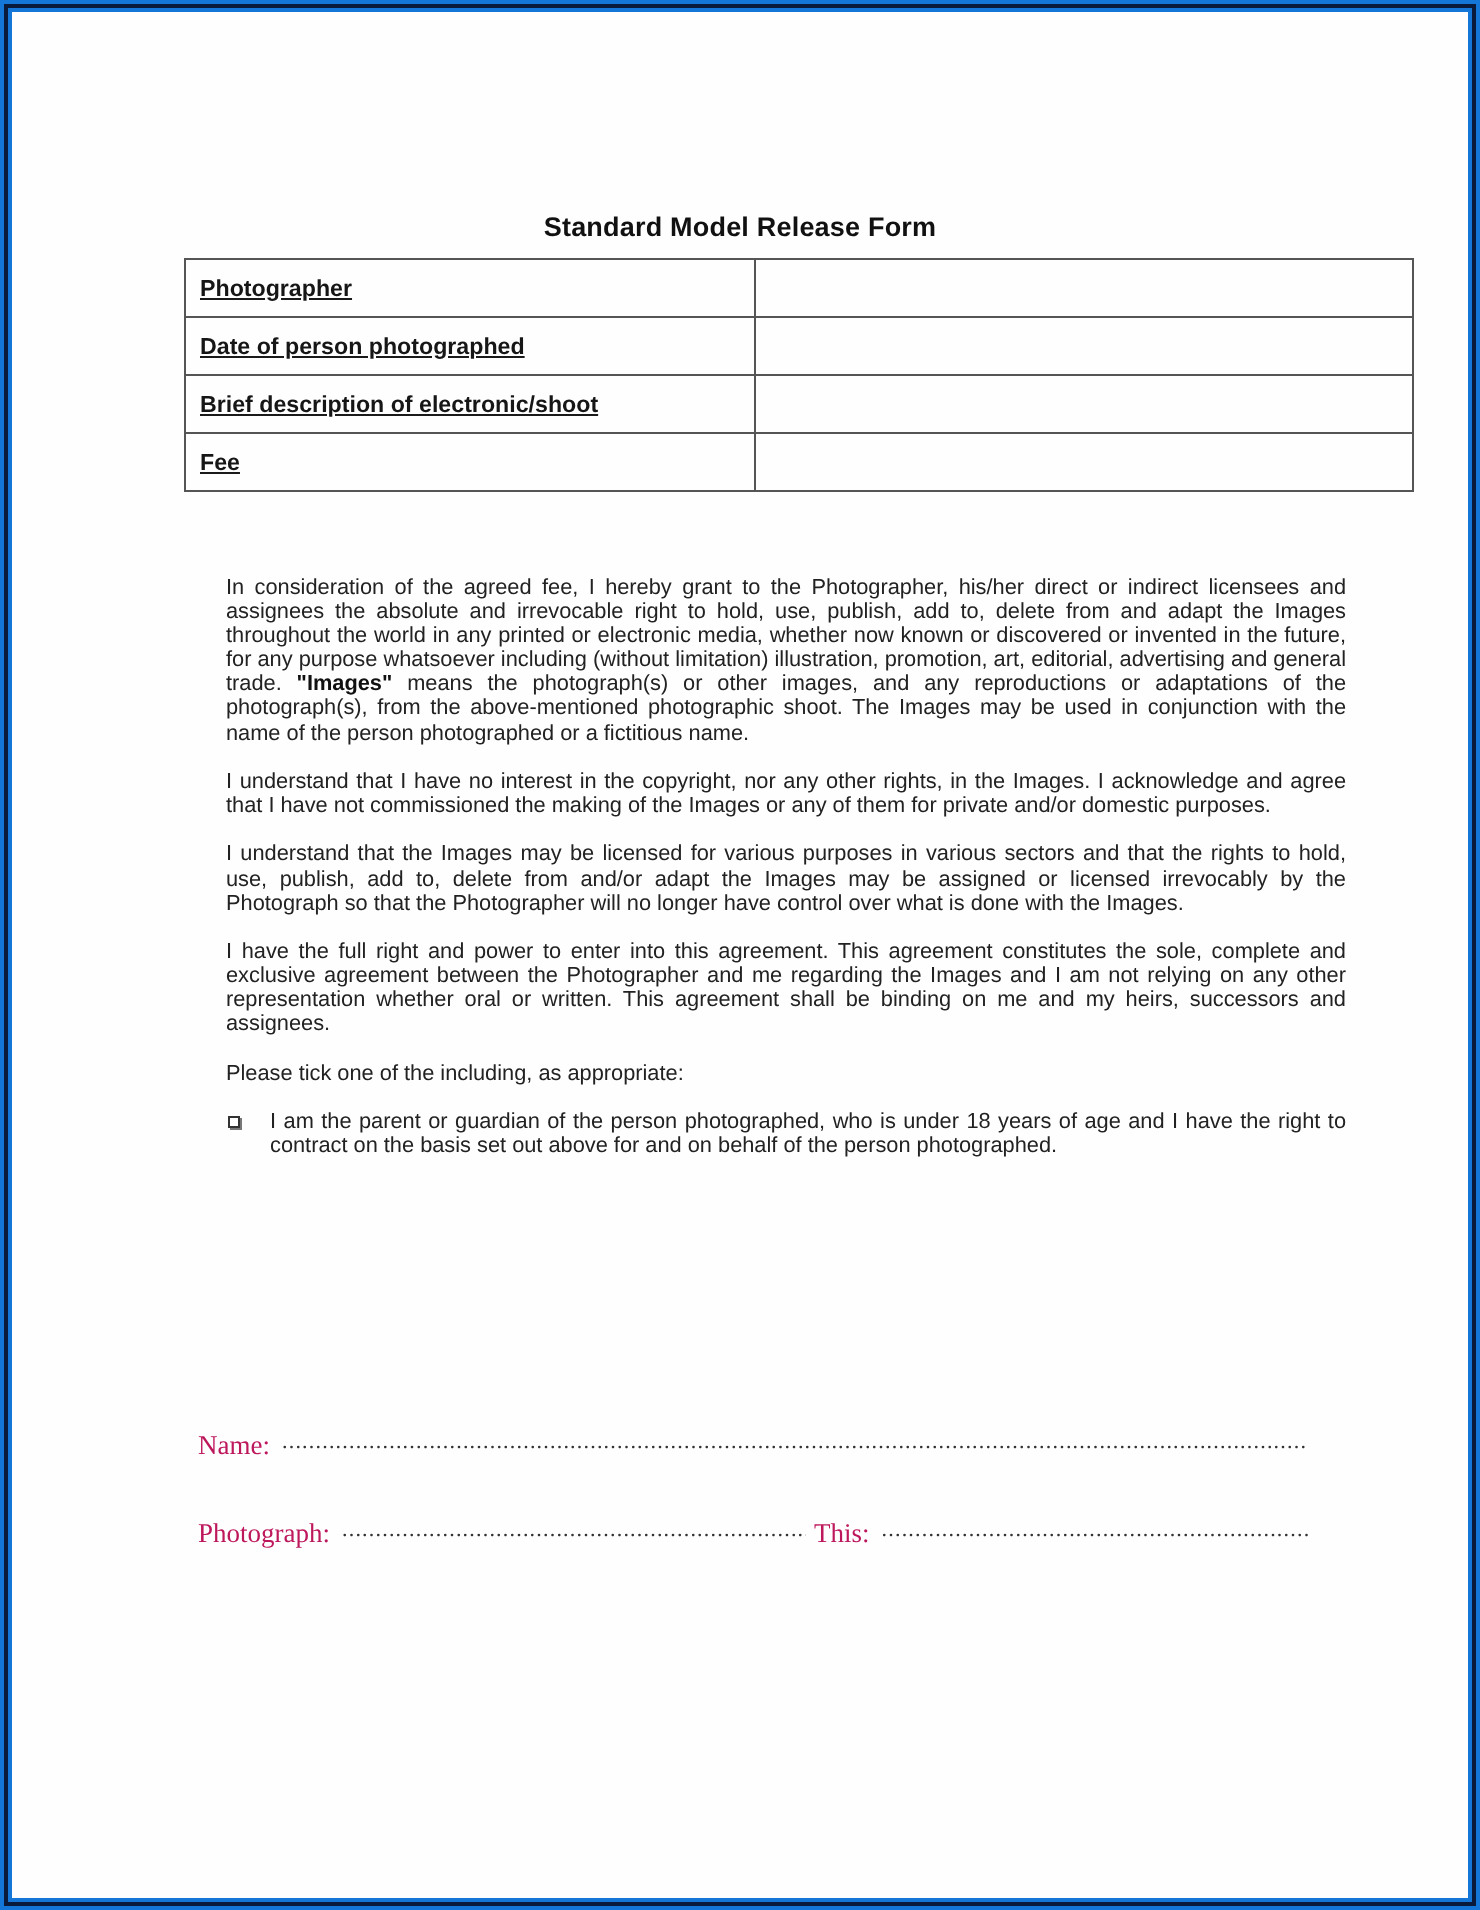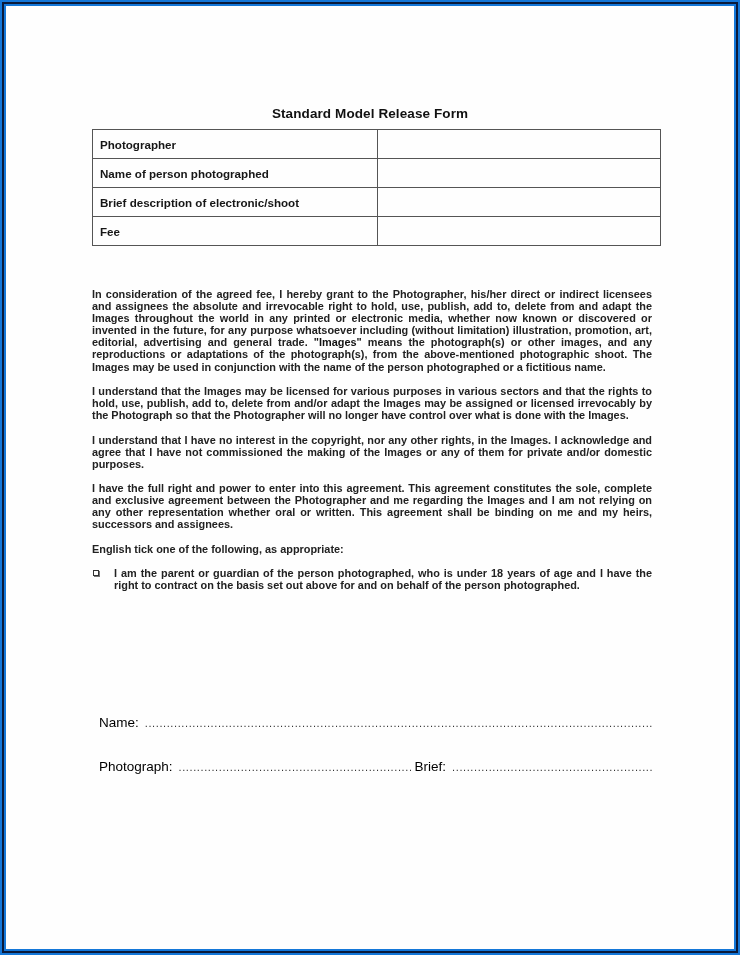--- a/index.html
+++ b/index.html
@@ -22,55 +22,54 @@
       position: absolute; left: 6px; top: 6px; right: 6px; bottom: 6px;
       background: #fefefe;
     }
     .title {
       position: absolute; left: 0; right: 0; top: 100px;
       text-align: center; font-weight: bold; font-size: 13.5px;
       letter-spacing: 0.1px; color: #111;
     }
     table.info {
       position: absolute; left: 86px; top: 123px;
-      width: 569px; border-collapse: collapse;
+      width: 615px; border-collapse: collapse; text-decoration: underline;
     }
     table.info td {
       border: 1px solid #555;
       height: 29px;
       font-size: 11.6px;
       font-weight: bold;
       padding: 0 7px;
       vertical-align: middle;
       color: #161616;
     }
     table.info td.label { width: 285px; }
     .body {
-      position: absolute; left: 86px; top: 282px; width: 560px;
+      position: absolute; left: 107px; top: 282px; width: 560px;
       font-size: 10.9px; line-height: 12.1px; color: #222;
       text-align: justify;
-      font-weight: bold;
     }
     .body p { margin-bottom: 12.3px; }
     .body b { color: #111; }
     .tick-list { margin-top: 0; }
     .tick-item {
       display: flex; align-items: flex-start;
       margin-bottom: 12.5px; text-align: left;
     }
     .tick-box {
       width: 6px; height: 6px; border: 1px solid #333;
       margin: 3px 15px 0 1px; flex: 0 0 auto;
       box-shadow: 1px 1px 0 #777;
     }
     .tick-label { flex: 1; text-align: justify; }
     .sig {
       position: absolute; left: 93px; width: 555px;
-      font-size: 13.5px; color: #000000;
-      display: flex; align-items: center; white-space: nowrap; overflow: hidden;
+      font-size: 13.5px; color: #be185d;
+      display: flex; align-items: flex-start; white-space: nowrap; overflow: hidden; font-family: Liberation Serif, serif;
     }
     .sig .dots {
       flex: 1; overflow: hidden; white-space: nowrap;
       letter-spacing: 0.6px; font-size: 11px; color: #333;
     }
     .sig .dots::after {
       content: "..........................................................................................................................................................................................................";
     }
     .sig .gap { width: 6px; }
     .sig .datelbl { margin-left: 4px; }
@@ -84,57 +83,57 @@
 <div class="page">
   <div class="title">Standard Model Release Form</div>
 
   <table class="info">
     <tbody>
         <tr>
       <td class="label">Photographer</td>
       <td></td>
     </tr>
     <tr>
-      <td class="label">Name of person photographed</td>
+      <td class="label">Date of person photographed</td>
       <td></td>
     </tr>
     <tr>
       <td class="label">Brief description of electronic/shoot</td>
       <td></td>
     </tr>
     <tr>
       <td class="label">Fee</td>
       <td></td>
     </tr>
   </tbody>
     </table>
 
   <div class="body">
     <p><span>In consideration of the agreed fee, I hereby grant to the Photographer, his/her direct or indirect licensees and assignees the absolute and irrevocable right to hold, use, publish, add to, delete from and adapt the Images throughout the world in any printed or electronic media, whether now known or discovered or invented in the future, for any purpose whatsoever including (without limitation) illustration, promotion, art, editorial, advertising and general trade. </span><b>"Images"</b><span> means the photograph(s) or other images, and any reproductions or adaptations of the photograph(s), from the above-mentioned photographic shoot. The Images may be used in conjunction with the name of the person photographed or a fictitious name.</span></p>
+    <p>I understand that I have no interest in the copyright, nor any other rights, in the Images.  I acknowledge and agree that I have not commissioned the making of the Images or any of them for private and/or domestic purposes.</p>
     <p>I understand that the Images may be licensed for various purposes in various sectors and that the rights to hold, use, publish, add to, delete from and/or adapt the Images may be assigned or licensed irrevocably by the Photograph so that the Photographer will no longer have control over what is done with the Images.</p>
-    <p>I understand that I have no interest in the copyright, nor any other rights, in the Images.  I acknowledge and agree that I have not commissioned the making of the Images or any of them for private and/or domestic purposes.</p>
     <p>I have the full right and power to enter into this agreement.  This agreement constitutes the sole, complete and exclusive agreement between the Photographer and me regarding the Images and I am not relying on any other representation whether oral or written.  This agreement shall be binding on me and my heirs, successors and assignees.</p>
-    <p>English tick one of the following, as appropriate:</p>
+    <p>Please tick one of the including, as appropriate:</p>
 
     <div class="tick-list">
       <div class="tick-item">
         <span class="tick-box"></span>
         <span class="tick-label">I am the parent or guardian of the person photographed, who is under 18 years of age and I have the right to contract on the basis set out above for and on behalf of the person photographed.</span>
       </div>
     </div>
   </div>
 
   <div class="sig" style="top: 709px;">
     <span>Name:</span>
     <span class="gap"></span>
     <span class="dots"></span>
   </div>
 
   <div class="sig" style="top: 753px;">
     <span>Photograph:</span>
     <span class="gap"></span>
     <span class="dots" style="flex: 0 0 232px;"></span>
-    <span class="datelbl">Brief:</span>
+    <span class="datelbl">This:</span>
     <span class="gap"></span>
     <span class="dots"></span>
   </div>
 
 </div>
 
 </body></html>

